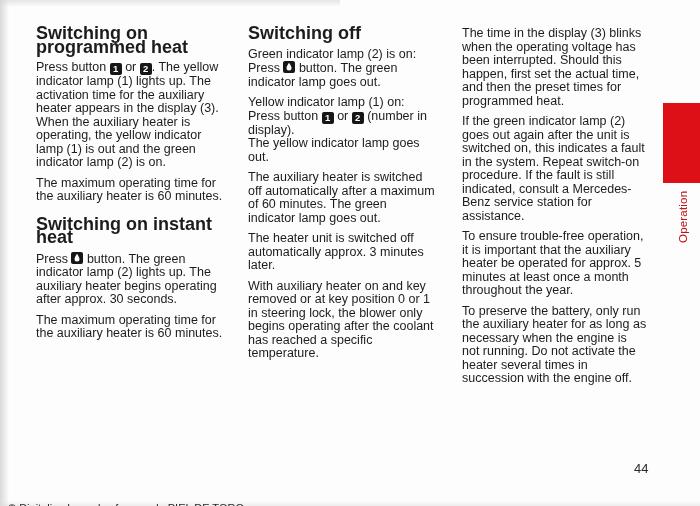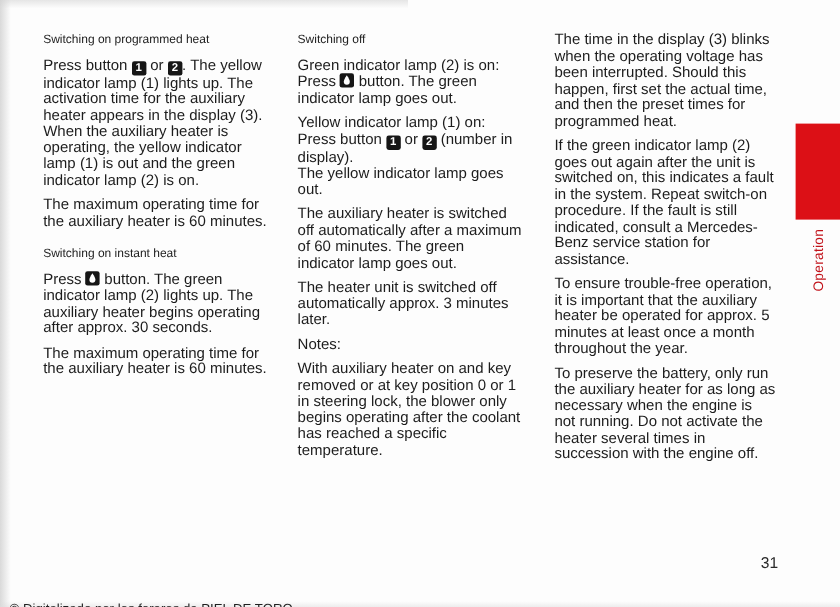--- a/index.html
+++ b/index.html
@@ -39,22 +39,22 @@
   .col {
     position: absolute;
     top: 27px;
     font-size: 12.5px;
     line-height: 13.5px;
   }
   .col1 { left: 36px;  width: 199px; }
   .col2 { left: 248px; width: 201px; }
   .col3 { left: 462px; width: 197px; }
   .col h3 {
-    font-size: 10px;
-    font-weight: normal;
+    font-size: 18px;
+    font-weight: bold;
     margin: 0 0 7px 0;
   }
   .col h3.spaced { margin-top: 14px; }
   .col p { margin: 0 12px 7px 0; }
   .key {
     display: inline-block;
     min-width: 12px;
     height: 12px;
     padding: 0 1px;
     box-sizing: border-box;
@@ -136,31 +136,30 @@
   </section>
 
   <section class="col col2">
     <h3>Switching off</h3>
     <p><span>Green indicator lamp (2) is on:</span><br><span>Press </span><span class="flame-key"><svg viewBox="0 0 10 10" aria-hidden="true">
             <path d="M5 0.8 C5 0.8 2.5 4.3 2.5 6.1 a2.5 2.5 0 0 0 5 0 C7.5 4.3 5 0.8 5 0.8 Z" fill="#ffffff"></path>
           </svg></span><span> button. The green indicator lamp goes out.</span></p>
     <p><span>Yellow indicator lamp (1) on:</span><br><span>Press button </span><span class="key">1</span><span> or </span><span class="key">2</span><span> (number in display).</span><br><span>The yellow indicator lamp goes out.</span></p>
     <p>The auxiliary heater is switched off automatically after a maximum of 60 minutes. The green indicator lamp goes out.</p>
     <p>The heater unit is switched off automatically approx. 3 minutes later.</p>
-    <p>Notes:</p>
     <p>With auxiliary heater on and key removed or at key position 0 or 1 in steering lock, the blower only begins operating after the coolant has reached a specific temperature.</p>
   </section>
 
   <section class="col col3">
     <p>The time in the display (3) blinks when the operating voltage has been interrupted. Should this happen, first set the actual time, and then the preset times for programmed heat.</p>
     <p>If the green indicator lamp (2) goes out again after the unit is switched on, this indicates a fault in the system. Repeat switch-on procedure. If the fault is still indicated, consult a Mercedes-Benz service station for assistance.</p>
     <p>To ensure trouble-free operation, it is important that the auxiliary heater be operated for approx. 5 minutes at least once a month throughout the year.</p>
     <p>To preserve the battery, only run the auxiliary heater for as long as necessary when the engine is not running. Do not activate the heater several times in succession with the engine off.</p>
   </section>
 
   <div class="chapter-tab"></div>
   <div class="chapter-tab-label">Operation</div>
 
-  <div class="page-number">31</div>
+  <div class="page-number">44</div>
 
   <div class="footer-credit">© Digitalizado por los foreros de PIEL DE TORO</div>
 
 </main>
 
 </body></html>

